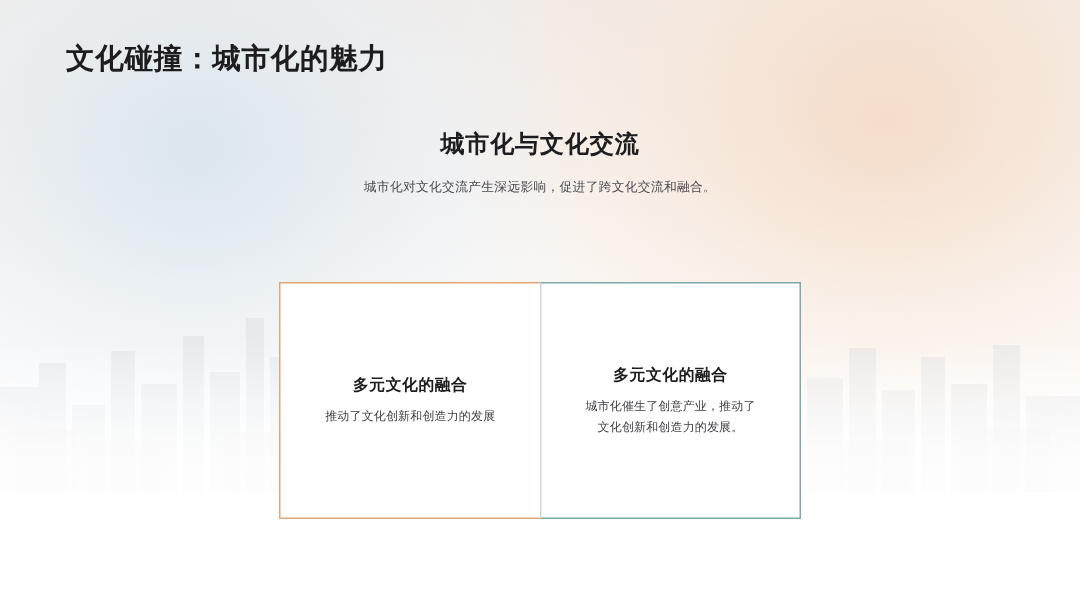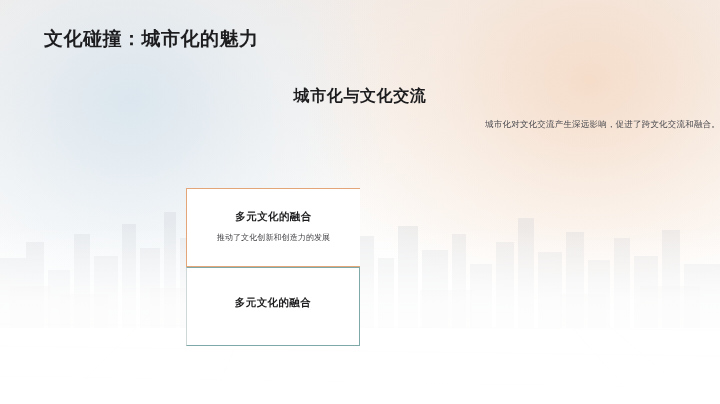--- a/index.html
+++ b/index.html
@@ -89,36 +89,35 @@
     font-size: 16px;
     font-weight: bold;
     color: #1d1d1f;
     letter-spacing: 0.6px;
   }
   .subhead {
     position: absolute;
     left: 0;
     right: 0;
     top: 119px;
-    text-align: right;
+    text-align: center;
     font-size: 8.5px;
     color: #4a4a4f;
     letter-spacing: 0.2px;
   }
 
   
   .cards {
     position: absolute;
     left: 186px;
     top: 188px;
     width: 348px;
     height: 158px;
     display: flex;
     gap: 0px;
-    flex-direction: column;
   }
   .card {
     position: relative;
     width: 174px;
     height: 158px;
     background: #ffffff;
     box-sizing: border-box;
     display: flex;
     flex-direction: column;
     align-items: center;
@@ -223,16 +222,17 @@
   <div class="headline">城市化与文化交流</div>
   <div class="subhead">城市化对文化交流产生深远影响，促进了跨文化交流和融合。</div>
 
   <div class="cards">
     <div class="card card-left">
       <div class="card-title">多元文化的融合</div>
       <div class="card-body">推动了文化创新和创造力的发展</div>
     </div>
     <div class="card card-right">
       <div class="card-title">多元文化的融合</div>
+      <div class="card-body">城市化催生了创意产业，推动了文化创新和创造力的发展。</div>
     </div>
   </div>
 
 </div>
 
 </body></html>

